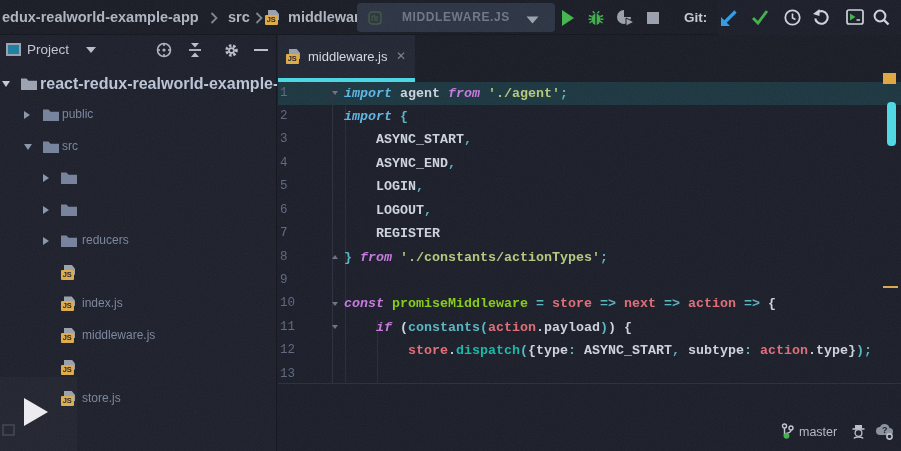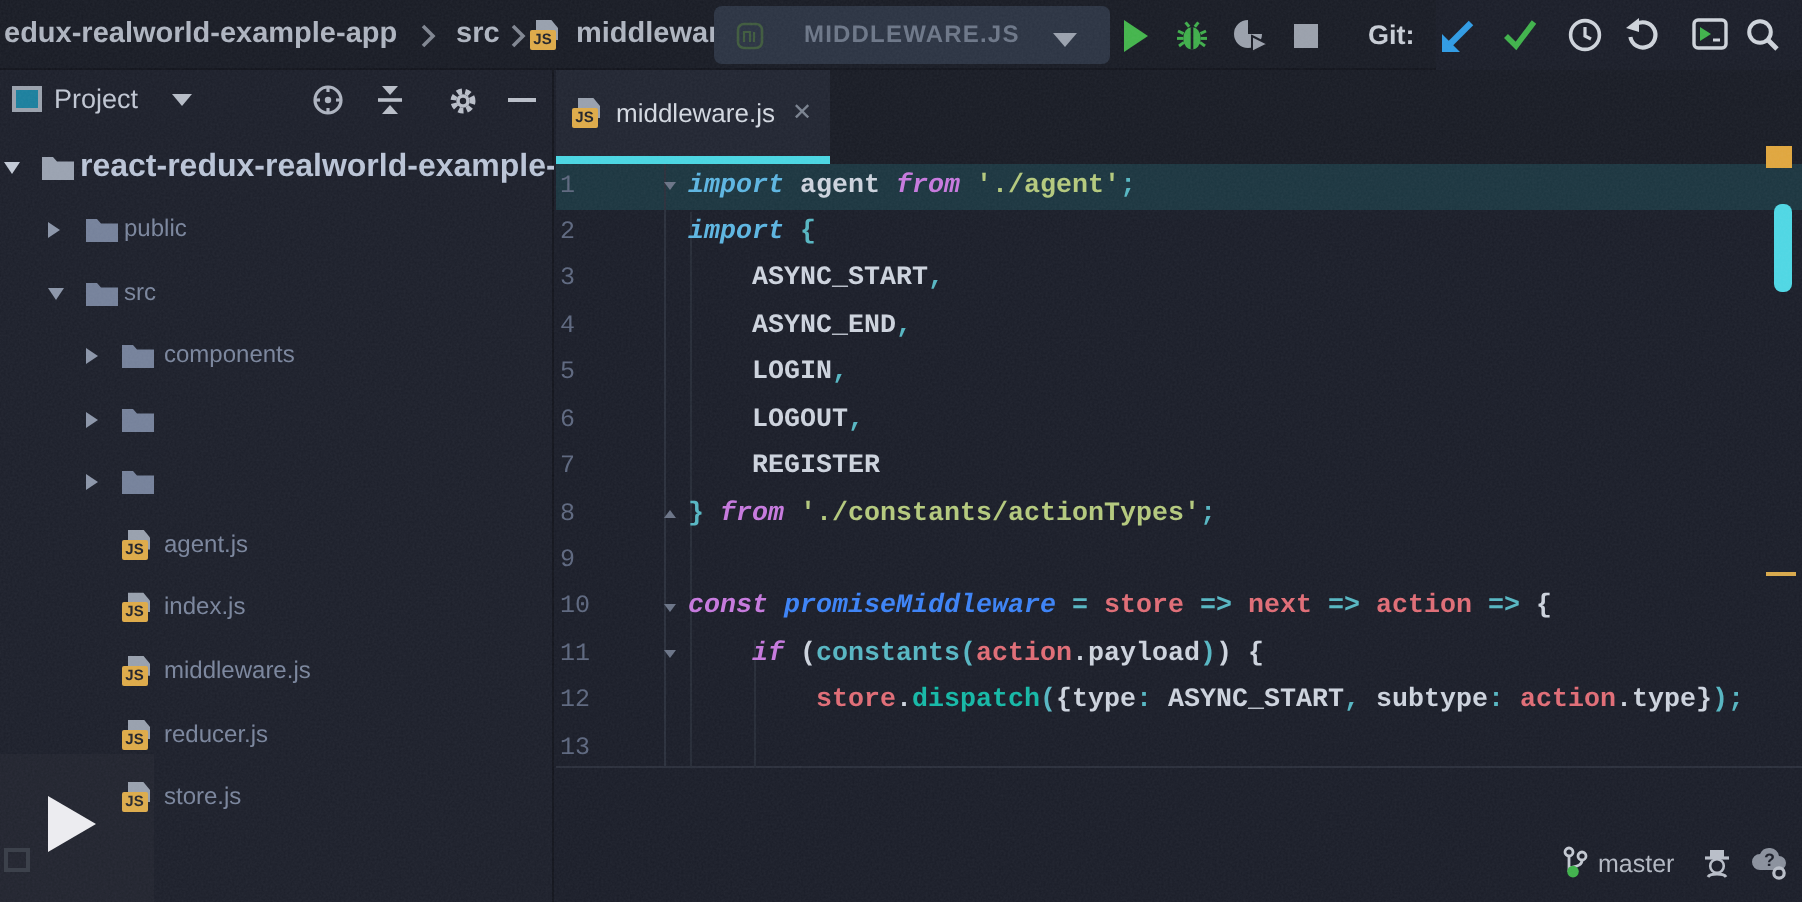--- a/index.html
+++ b/index.html
@@ -27,21 +27,21 @@
 #tab .tclose{position:absolute;left:118px;top:0;height:43px;line-height:43px;font-size:12px;color:#79818e}
 #codearea{position:absolute;left:0;top:47px;width:623px;height:302px;background:#1a1d28;border-bottom:1px solid #2a2e3a}
 #line1hl{position:absolute;left:0;top:0;width:623px;height:23px;background:#1b353f}
 .cl{position:absolute;left:66px;height:23.4px;line-height:23.4px;font-family:"Liberation Mono",monospace;font-size:13.33px;font-weight:700;white-space:pre;color:#cdd3dd}
 .ln{position:absolute;left:2px;width:30px;height:23.4px;line-height:23.4px;font-family:"Liberation Mono",monospace;font-size:12.5px;color:#5d677e}
 .kb{color:#5cb5e1;font-style:italic}
 .km{color:#c678dd;font-style:italic}
 .s{color:#b4c97c}
 .c{color:#56b6c2}
 .p{color:#e06c75}
-.fy{color:#3b82f6;font-style:italic}
+.fy{color:#84cc16;}
 .fb{color:#14b8a6}
 .fc{color:#56b6c2}
 .guide{position:absolute;width:1px;background:#2a2f3b}
 .fold{position:absolute;left:53px;width:8px;height:8px}
 
 #errmark{position:absolute;left:605px;top:38px;width:13px;height:11px;background:#e0a63d}
 #sthumb{position:absolute;left:609px;top:67px;width:9px;height:44px;background:#4ed7e4;border-radius:4px}
 #todomark{position:absolute;left:605px;top:250.5px;width:15px;height:2px;background:#d9a94a}
 .sbtext{position:absolute;font-size:12.5px;color:#b3b8c2}
 
@@ -182,65 +182,63 @@
           </svg>
           <div class="tlabel " style="left:62px">src</div>
         </div>
         <div class="trow" style="top:127.2px">
           <svg width="8" height="10" style="left:42px;top:11px" viewBox="0 0 8 10">
             <path d="M1 1 L7 5 L1 9 Z" fill="#8b95a8"></path>
           </svg>
           <svg width="16" height="13" style="left:61px;top:9px" viewBox="0 0 16 13">
             <path d="M0 1.5 h5.5 l2 2.2 H16 V13 H0 Z" fill="#75819a"></path>
           </svg>
-          <div class="tlabel " style="left:82px">components</div>
         </div>
         <div class="trow" style="top:158.7px">
           <svg width="8" height="10" style="left:42px;top:11px" viewBox="0 0 8 10">
             <path d="M1 1 L7 5 L1 9 Z" fill="#8b95a8"></path>
           </svg>
           <svg width="16" height="13" style="left:61px;top:9px" viewBox="0 0 16 13">
             <path d="M0 1.5 h5.5 l2 2.2 H16 V13 H0 Z" fill="#75819a"></path>
           </svg>
         </div>
         <div class="trow" style="top:190.3px">
           <svg width="8" height="10" style="left:42px;top:11px" viewBox="0 0 8 10">
             <path d="M1 1 L7 5 L1 9 Z" fill="#8b95a8"></path>
           </svg>
           <svg width="16" height="13" style="left:61px;top:9px" viewBox="0 0 16 13">
             <path d="M0 1.5 h5.5 l2 2.2 H16 V13 H0 Z" fill="#75819a"></path>
           </svg>
+          <div class="tlabel " style="left:82px">reducers</div>
         </div>
         <div class="trow" style="top:221.8px">
           <div class="jsic" style="left:61px">
             <div class="pg"></div>
             <div class="bd">JS</div>
           </div>
-          <div class="tlabel " style="left:82px">agent.js</div>
         </div>
         <div class="trow" style="top:253.4px">
           <div class="jsic" style="left:61px">
             <div class="pg"></div>
             <div class="bd">JS</div>
           </div>
           <div class="tlabel " style="left:82px">index.js</div>
         </div>
         <div class="trow" style="top:284.9px">
           <div class="jsic" style="left:61px">
             <div class="pg"></div>
             <div class="bd">JS</div>
           </div>
           <div class="tlabel " style="left:82px">middleware.js</div>
         </div>
         <div class="trow" style="top:316.5px">
           <div class="jsic" style="left:61px">
             <div class="pg"></div>
             <div class="bd">JS</div>
           </div>
-          <div class="tlabel " style="left:82px">reducer.js</div>
         </div>
         <div class="trow" style="top:348.0px">
           <div class="jsic" style="left:61px">
             <div class="pg"></div>
             <div class="bd">JS</div>
           </div>
           <div class="tlabel " style="left:82px">store.js</div>
         </div>
       </div>
   </div>

